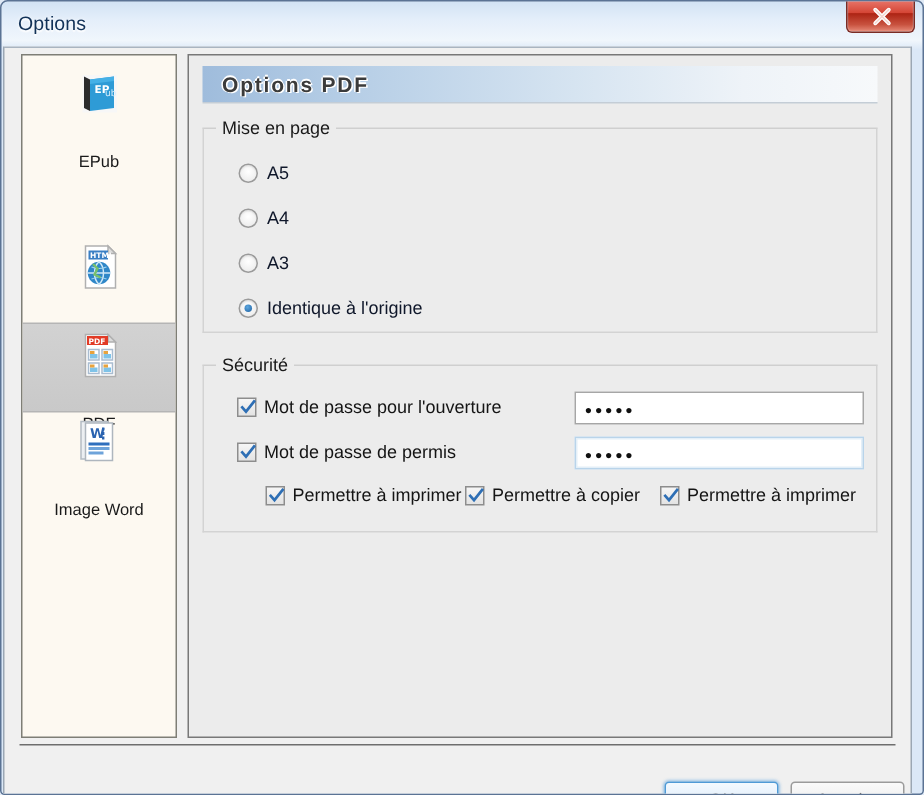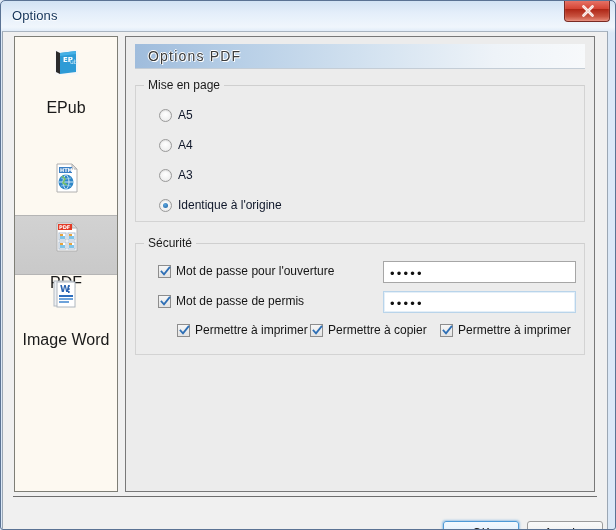--- a/index.html
+++ b/index.html
@@ -62,38 +62,38 @@
   }
   .side-item.selected{
     background:linear-gradient(to bottom,#d2d2d2,#c9c9c9);
     border-top:1px solid #b5b5b5;
     border-bottom:1px solid #b5b5b5;
   }
   .side-ico{
     position:relative;margin:4px auto 1px auto;width:34px;height:34px;
   }
   .side-label{
-    display:block;font-size:16px;color:#1a1a1a;line-height:14px;margin-top:22px;
+    display:block;font-size:11px;color:#1a1a1a;line-height:14px;margin-top:22px;
   }
   
   #content{
     position:absolute;left:122px;top:4px;width:470px;height:456px;
     box-sizing:border-box;
     background:#ececec;
     border:1px solid #787878;
   }
   #page-header{
     position:absolute;left:9px;top:7px;width:450px;height:25px;
     box-sizing:border-box;
     background:linear-gradient(to right,#9fbcdc 0%,#b6cee6 22%,#d6e4f1 55%,#eef3f8 80%,#f7f9fb 100%);
     border-bottom:1px solid #c4cdd6;
   }
   #page-header span{
     position:absolute;left:13px;top:4px;
-    font-size:14px;font-weight:normal;color:#3b3b3b;
+    font-size:14px;font-weight:bold;color:#3b3b3b;
     letter-spacing:1.2px;
     text-shadow:1px 1px 0 #ffffff,-1px 0 0 #ffffff,0 -1px 0 #ffffff;
     text-align:right;
   }
   .groupbox{
     position:absolute;box-sizing:border-box;
     border:1px solid #d3d3d3;
     border-top-color:#cfcfcf;
     background:transparent;
   }

